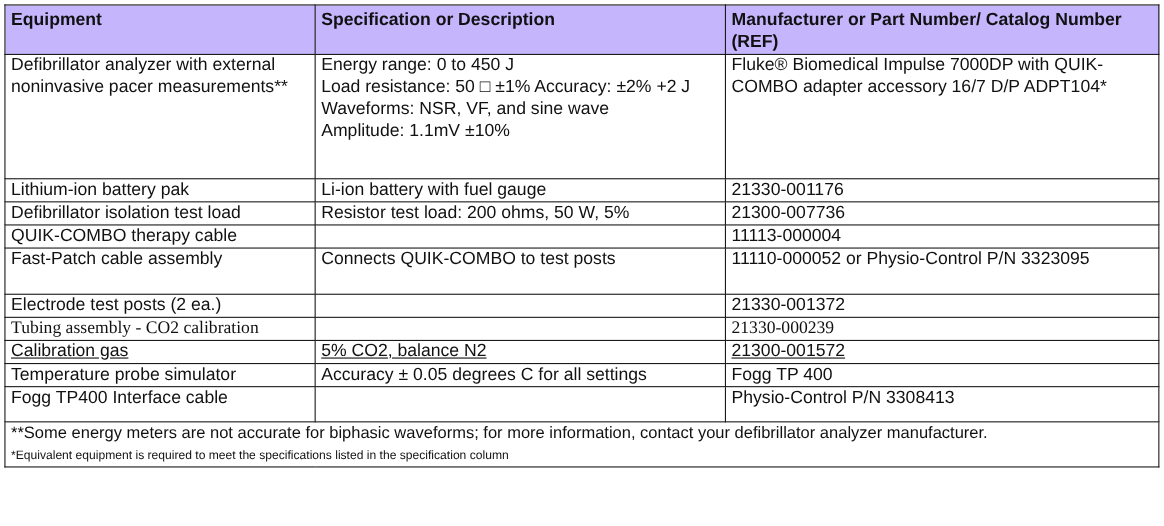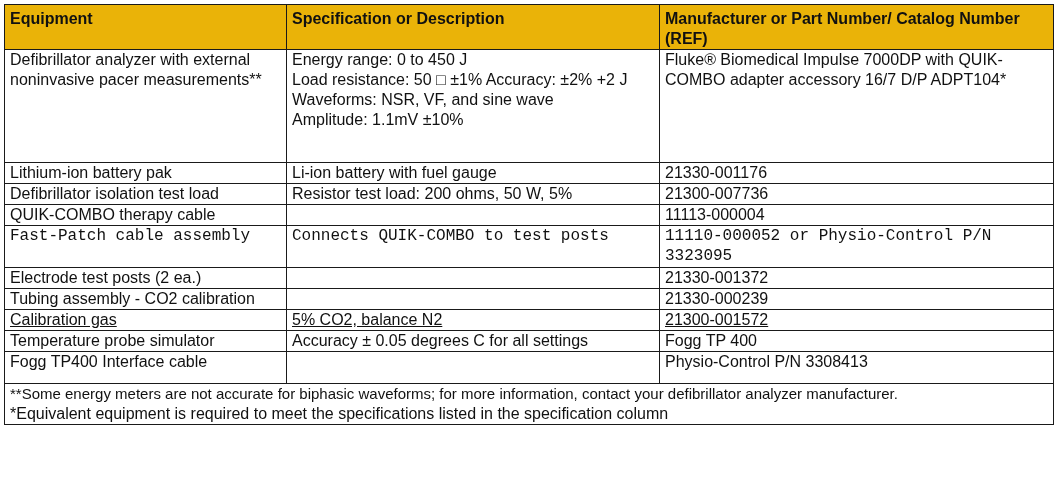--- a/index.html
+++ b/index.html
@@ -10,21 +10,21 @@
   }
   table.equip {
     border-collapse: collapse; width: 1049px; table-layout: fixed;
   }
   table.equip td, table.equip th {
     border: 1.3px solid #1a1a1a; padding: 0 4px 0 5px;
     vertical-align: top; text-align: left; line-height: 20px;
     font-size: 16px;
   }
   table.equip th {
-    font-weight: bold; background: #eab308; color: #111;
+    font-weight: bold; background: #c4b5fd; color: #111;
     height: 40px; padding-top: 4px;
   }
   .col1 { width: 282px; }
   .col2 { width: 373px; }
   .col3 { width: 394px; }
   .cell-line { display: block; }
   .notes-cell { line-height: 20px; padding-top: 2px; padding-bottom: 2px; }
 </style>
 </head>
 <body>
@@ -67,33 +67,33 @@
         <td>Resistor test load: 200 ohms, 50 W, 5%</td>
         <td>21300-007736</td>
       </tr>
 
       <tr style="height:21px;">
         <td>QUIK-COMBO therapy cable</td>
         <td></td>
         <td>11113-000004</td>
       </tr>
 
-      <tr style="height:42px;font-family:Liberation Mono, monospace;">
+      <tr style="height:42px;">
         <td>Fast-Patch cable assembly</td>
         <td>Connects QUIK-COMBO to test posts</td>
         <td>11110-000052 or Physio-Control P/N 3323095</td>
       </tr>
 
       <tr style="height:21px;">
         <td>Electrode test posts (2 ea.)</td>
         <td></td>
         <td>21330-001372</td>
       </tr>
 
-      <tr style="height:21px;">
+      <tr style="height:21px;font-family:Liberation Serif, serif;">
         <td>Tubing assembly - CO2 calibration</td>
         <td></td>
         <td>21330-000239</td>
       </tr>
 
       <tr style="height:21px;text-decoration:underline;">
         <td>Calibration gas</td>
         <td>5% CO2, balance N2</td>
         <td>21300-001572</td>
       </tr>
@@ -108,18 +108,18 @@
 
       <tr style="height:32px;">
         <td>Fogg TP400 Interface cable</td>
         <td></td>
         <td>Physio-Control P/N 3308413</td>
       </tr>
 
       <tr>
         <td colspan="3" class="notes-cell">
           <span class="cell-line" style="font-size:15px;">**Some energy meters are not accurate for biphasic waveforms; for more information, contact your defibrillator analyzer manufacturer.</span>
-          <span class="cell-line" style="font-size:16px;">*Equivalent equipment is required to meet the specifications listed in the specification column</span>
+          <span class="cell-line" style="font-size:11px;">*Equivalent equipment is required to meet the specifications listed in the specification column</span>
         </td>
       </tr>
     </tbody>
   </table>
 </div>
 
 </body></html>

